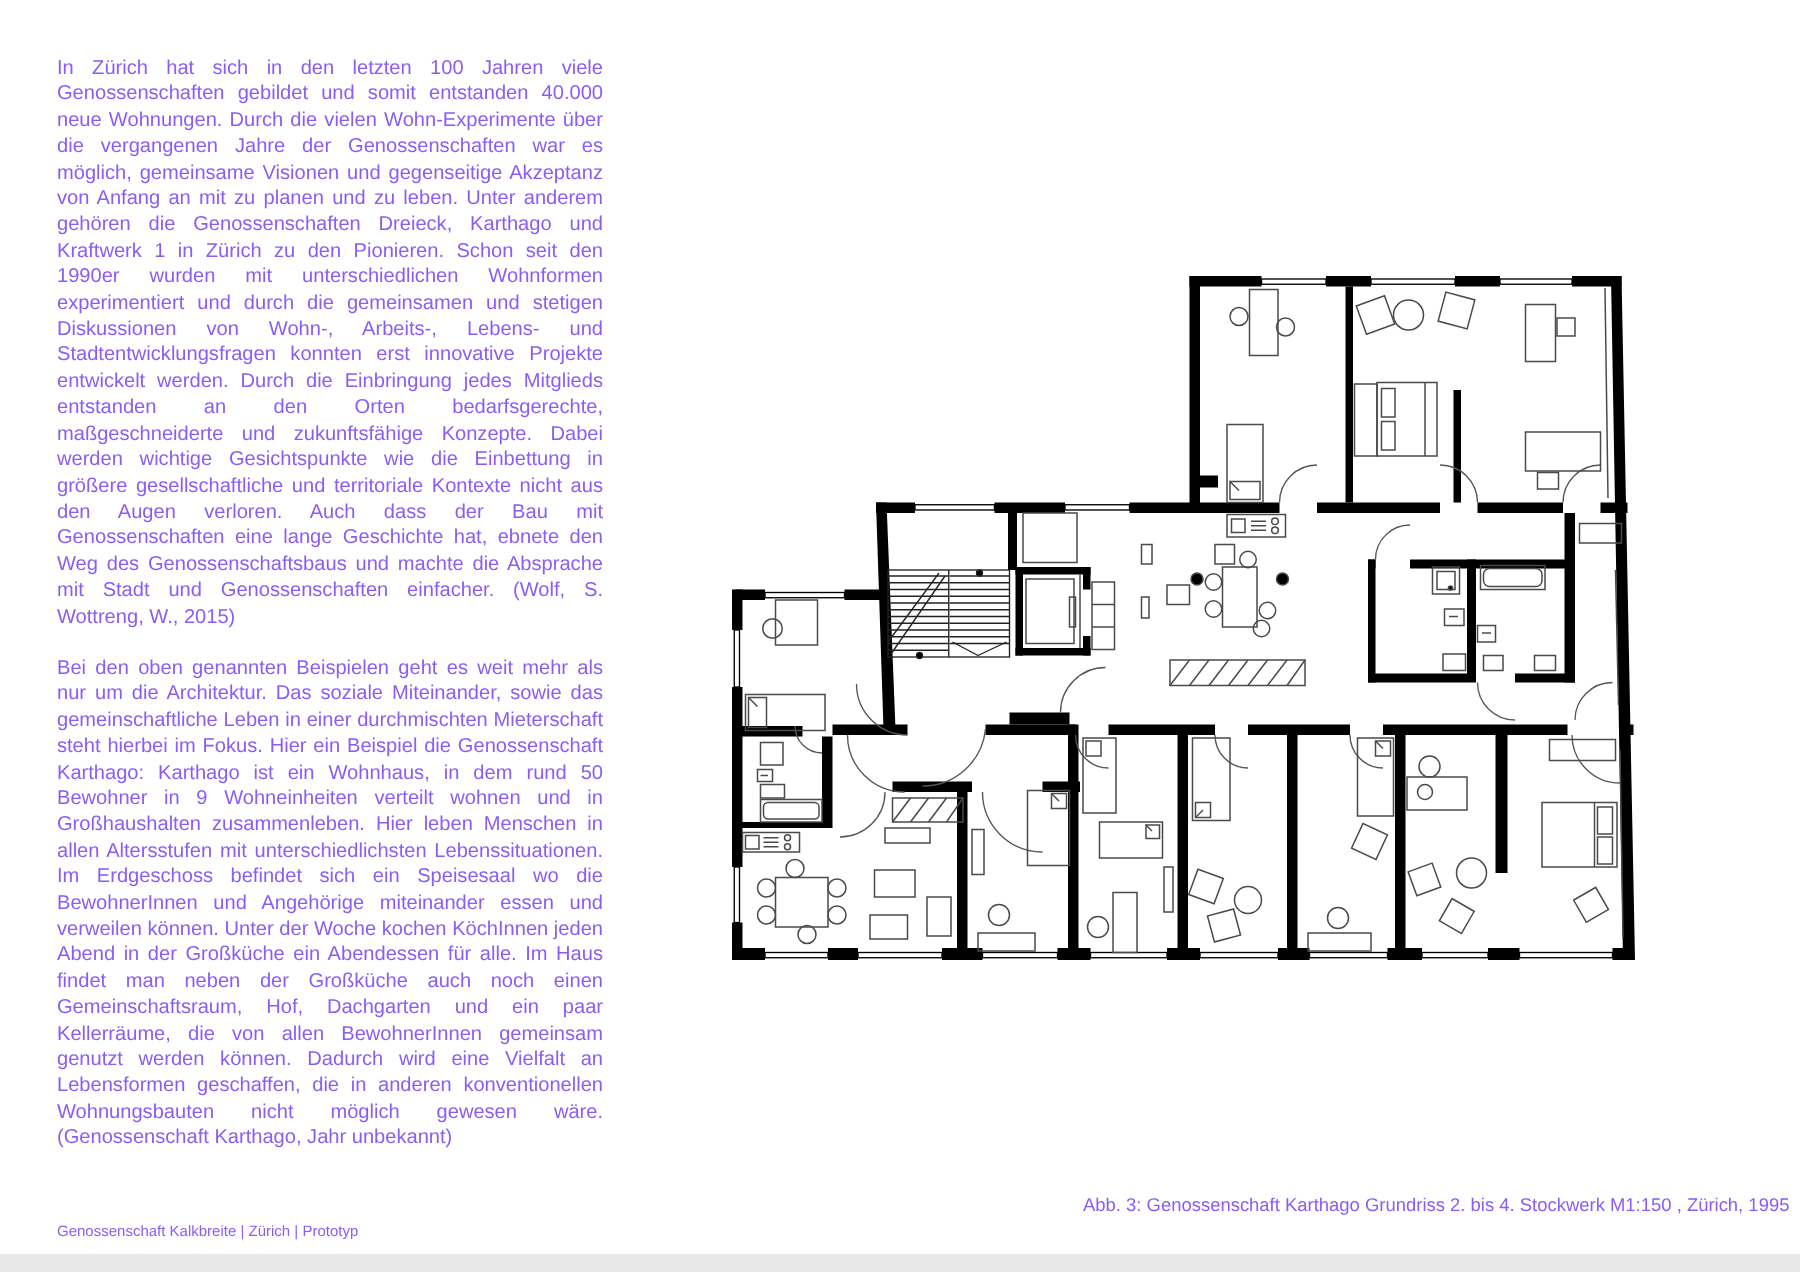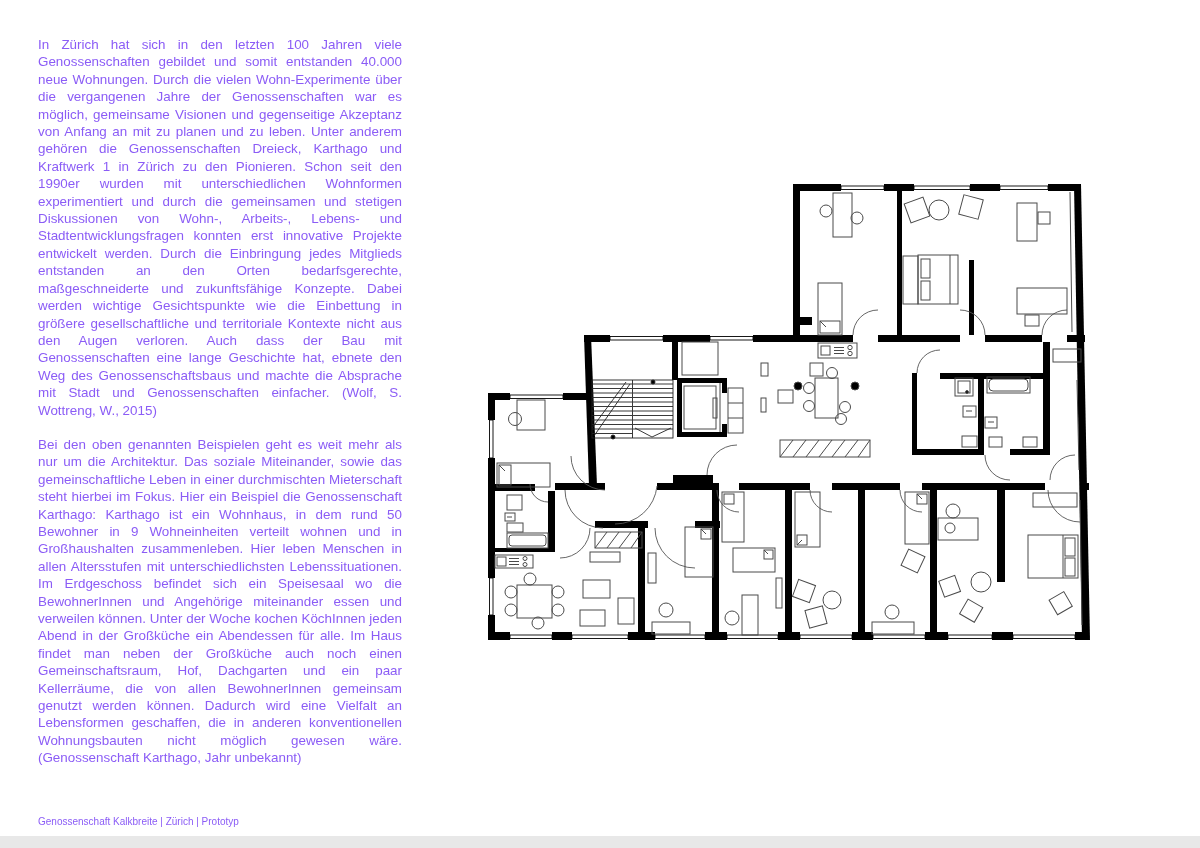--- a/index.html
+++ b/index.html
@@ -360,16 +360,17 @@
       <rect x="553" y="323" width="44" height="14"></rect>
       <rect x="548" y="365" width="50" height="43"></rect>
       <rect x="585" y="368" width="10" height="18"></rect>
       <rect x="585" y="388" width="10" height="18"></rect>
       <line x1="583" y1="365" x2="583" y2="408"></line>
       <rect x="572" y="425" width="17" height="17" transform="rotate(-30 580 433)"></rect>
     </g>
   </svg>
   </div>
 
+  <div class="caption">Abb. 3: Genossenschaft Karthago Grundriss 2. bis 4. Stockwerk M1:150 , Zürich, 1995</div>
 
   <div class="footer">Genossenschaft Kalkbreite | Zürich | Prototyp</div>
 
 </div>
 
 </body></html>

